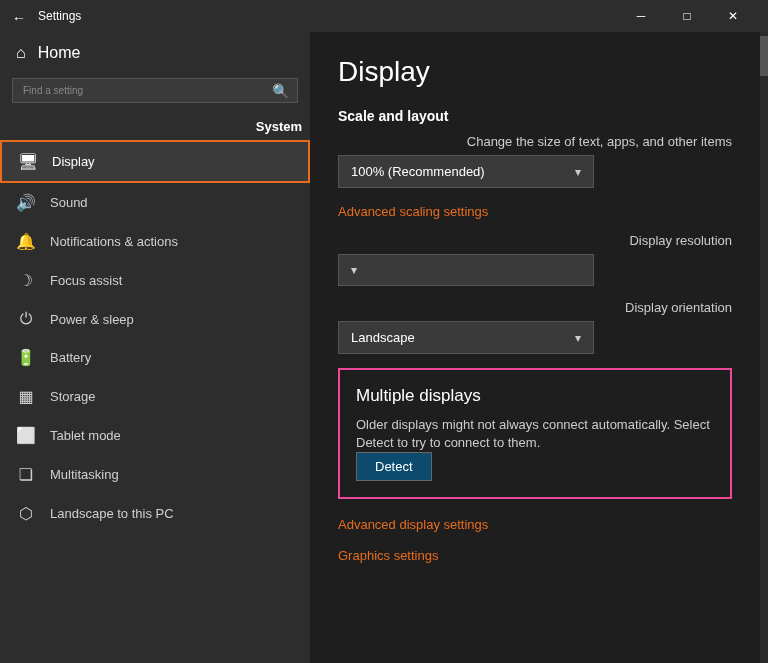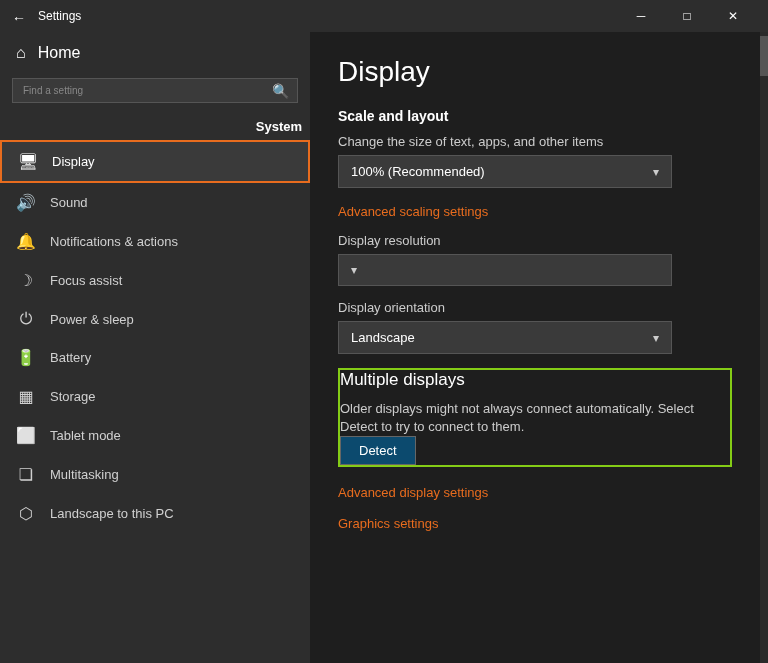--- a/index.html
+++ b/index.html
@@ -142,21 +142,21 @@
       font-weight: 600;
       margin-bottom: 10px;
       color: #ffffff;
     }
     .section-label {
       font-size: 13px;
       color: #ccc;
       margin-bottom: 6px;
     }
     .dropdown {
-      width: 334px;
+      width: 256px;
       background: #3a3a3a;
       border: 1px solid #555;
       color: #fff;
       padding: 8px 12px;
       font-size: 13px;
       display: flex;
       align-items: center;
       justify-content: space-between;
       cursor: pointer;
       margin-bottom: 10px;
@@ -165,25 +165,26 @@
       font-size: 12px;
       color: #ccc;
     }
     .link-orange {
       color: #e86c1e;
       font-size: 13px;
       cursor: pointer;
       margin-bottom: 14px;
       display: inline-block;
     }
-    .divider-section { margin-bottom: 14px; }
+    .divider-section { margin-bottom: 14px; text-align: right; }
 
     
     .multiple-displays-box {
-      border: 2px solid #84cc16;
+      border: 2px solid #ec4899;
+      padding: 16px;
       margin-top: 10px;
       margin-bottom: 16px;
       max-width: 430px;
     }
     .multiple-displays-title {
       font-size: 17px;
       font-weight: 400;
       margin-bottom: 10px;
       color: #ffffff;
     }

